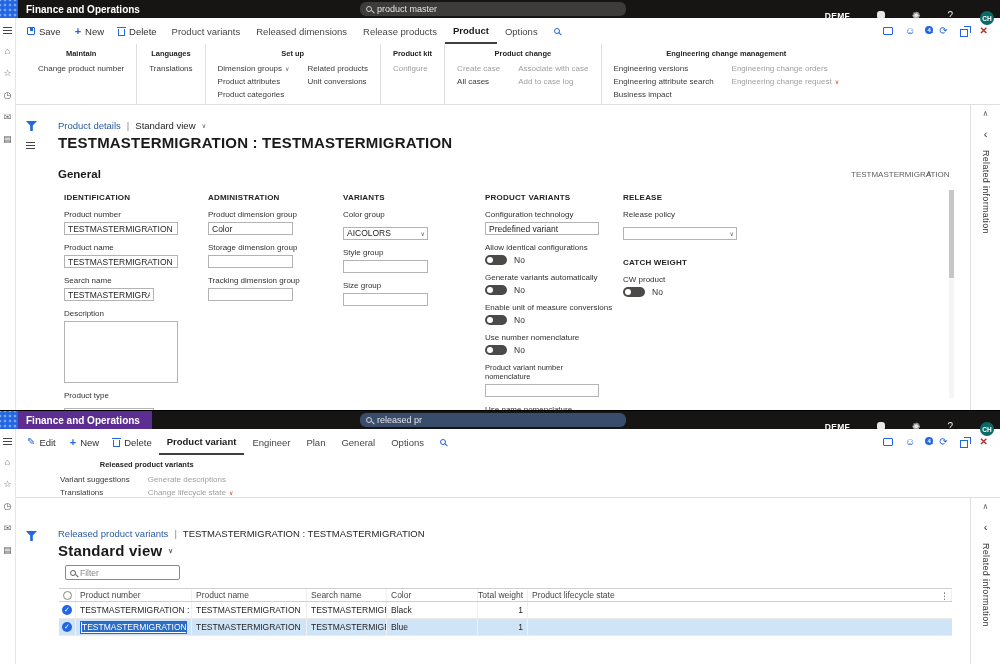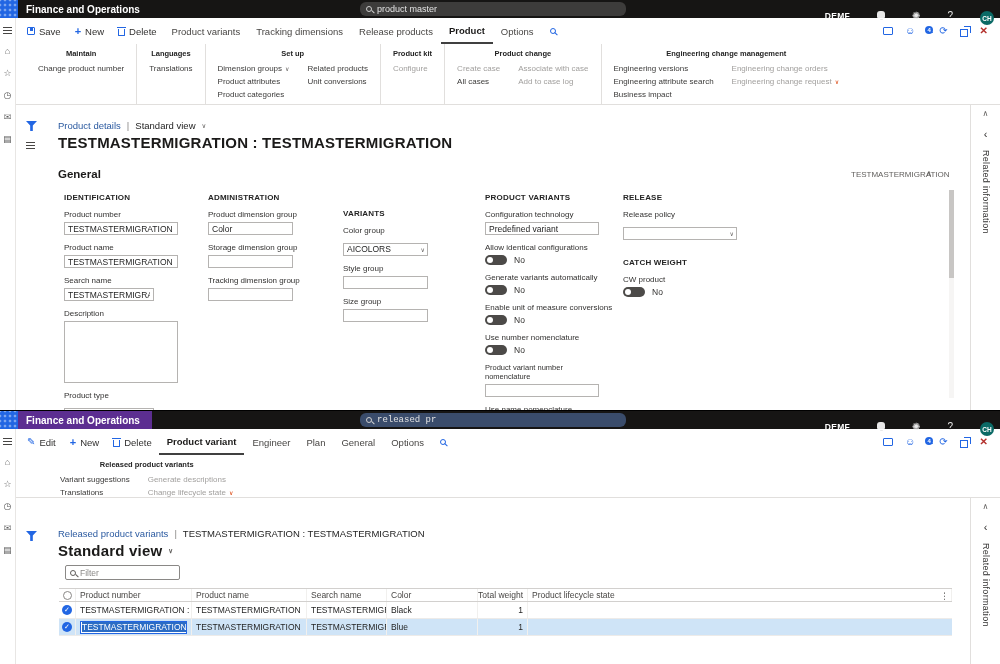--- a/index.html
+++ b/index.html
@@ -9,21 +9,21 @@
   #w1 { top:0; height:410px; }
   #w2 { top:410px; height:254px; border-top:1px solid #000; }
 
   
   .hdr { position:absolute; top:0; left:0; right:0; height:18px; background:#161514; display:flex; align-items:center; color:#fff; z-index:9; }
   .waffle { width:18px; height:18px; background:#2266e3; background-image:radial-gradient(circle,#fff 0.8px,transparent 1.1px); background-size:5px 5px; background-position:2.5px 2.5px; flex:none; }
   .appseg { height:18px; display:flex; align-items:center; padding:0 12px 0 8px; }
   #w2 .appseg { background:#5c2e91; }
   .appname { font-size:10px; font-weight:700; white-space:nowrap; }
   .hsearch { position:absolute; left:360px; top:2px; width:266px; height:14px; border-radius:6px; display:flex; align-items:center; gap:5px; padding:0 6px; background:#3d3c3b; color:#e3e3e3; font-size:9px; }
-  #w2 .hsearch { background:#3a4c6b;font-family:Liberation Mono, monospace; }
+  #w2 .hsearch { background:#3a4c6b; }
   .i-search { width:6px; height:6px; border:1.2px solid #cfcfcf; border-radius:50%; position:relative; flex:none; }
   .i-search::after { content:""; position:absolute; width:3.5px; height:1.2px; background:#cfcfcf; transform:rotate(45deg); right:-3px; bottom:-1.5px; }
   .i-search.blue { border-color:#2266e3; }
   .i-search.blue::after { background:#2266e3; }
   .i-search.gray { border-color:#605e5c; }
   .i-search.gray::after { background:#605e5c; }
   .hright { position:absolute; right:6px; top:11px; height:18px; display:flex; align-items:flex-start; gap:27px; }
   .env { font-size:8.5px; font-weight:700; letter-spacing:0.3px; }
   .i-bell { width:8px; height:7px; background:#e8e8e8; border-radius:3px 3px 1px 1px; position:relative; flex:none; }
   .i-bell::after { content:""; position:absolute; left:2.5px; bottom:-2px; width:3px; height:1.5px; border-radius:50%; background:#e8e8e8; }
@@ -169,21 +169,21 @@
       </div>
       <div class="cmd">
         <span class="i-plus">+</span>
         <span>New</span>
       </div>
       <div class="cmd">
         <span class="i-trash"></span>
         <span>Delete</span>
       </div>
       <div class="tab">Product variants</div>
-      <div class="tab">Tracking dimensions</div>
+      <div class="tab">Released dimensions</div>
       <div class="tab">Release products</div>
       <div class="tab active">Product</div>
       <div class="tab">Options</div>
       <span class="i-search blue cmdsearch"></span>
       <div class="cmdright">
         <span class="i-screen"></span>
         <span class="gicon">☺</span>
         <span class="bellwrap">
           <span class="i-bell blue"></span>
           <span class="badge">4</span>
@@ -305,21 +305,21 @@
     <div class="fg" style="left:208px;width:100px;">
       <div class="fgtitle">ADMINISTRATION</div>
       <div class="flabel">Product dimension group</div>
       <input class="finput w85" readonly="" value="Color" style="">
       <div class="flabel">Storage dimension group</div>
       <input class="finput w85" readonly="" value="" style="">
       <div class="flabel">Tracking dimension group</div>
       <input class="finput w85" readonly="" value="" style="">
     </div>
 
-    <div class="fg" style="left:343px;width:100px;margin-top:16px;">
+    <div class="fg" style="left:343px;width:100px;">
       <div class="fgtitle">VARIANTS</div>
       <div class="flabel">Color group</div>
       <span class="combo">
         <input class="finput w85" readonly="" value="AICOLORS" style="">
         <span class="ccaret">∨</span>
       </span>
       <div class="flabel">Style group</div>
       <input class="finput w85" readonly="" value="" style="">
       <div class="flabel">Size group</div>
       <input class="finput w85" readonly="" value="" style="">

